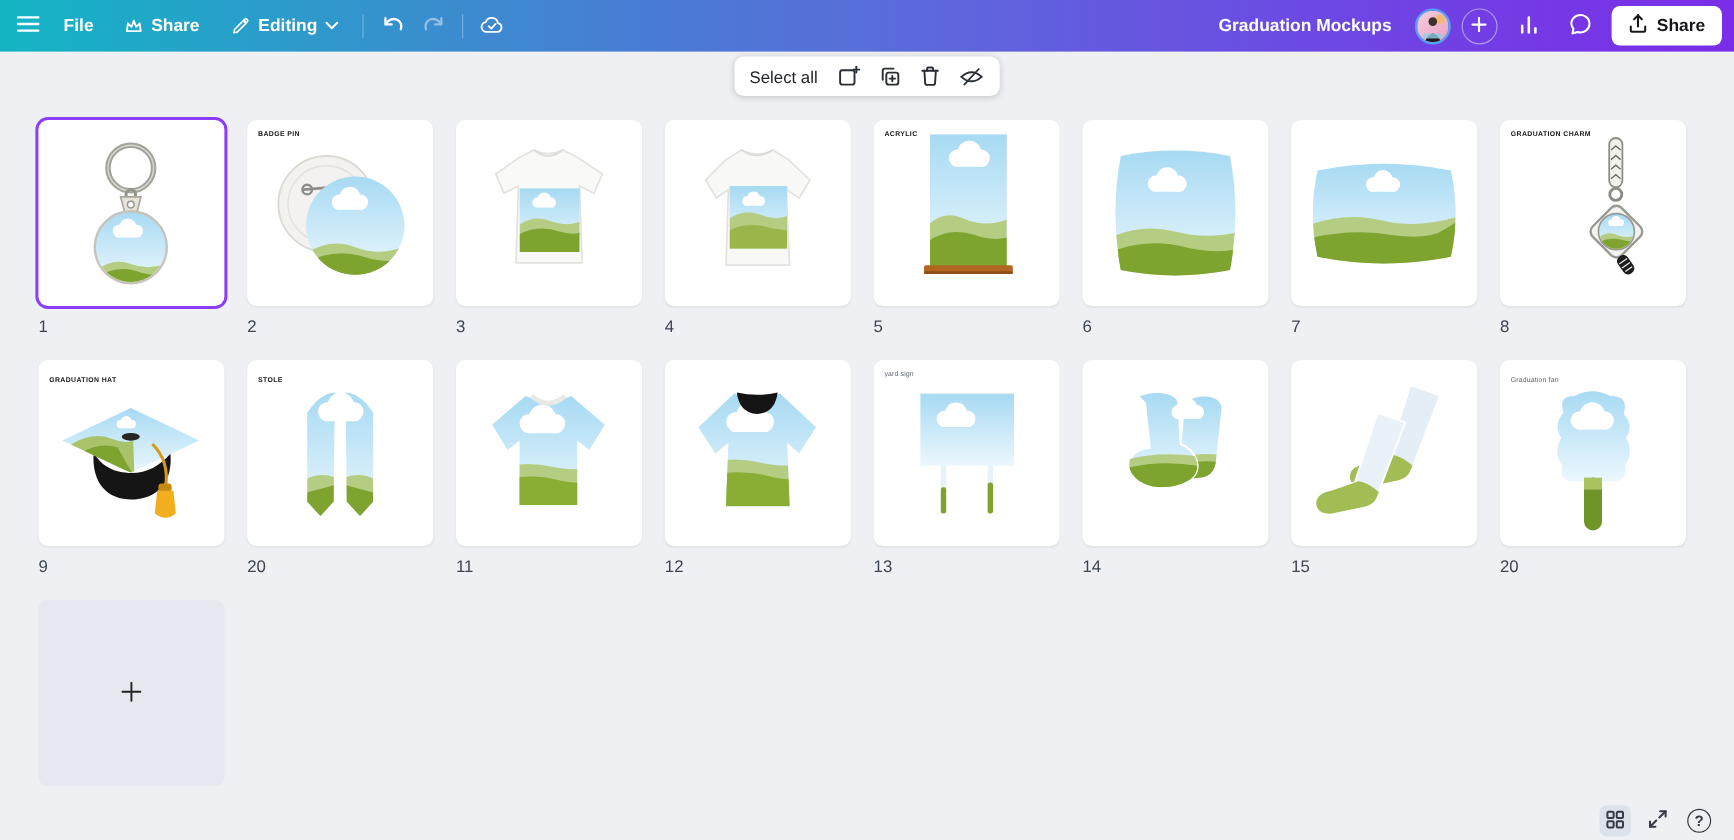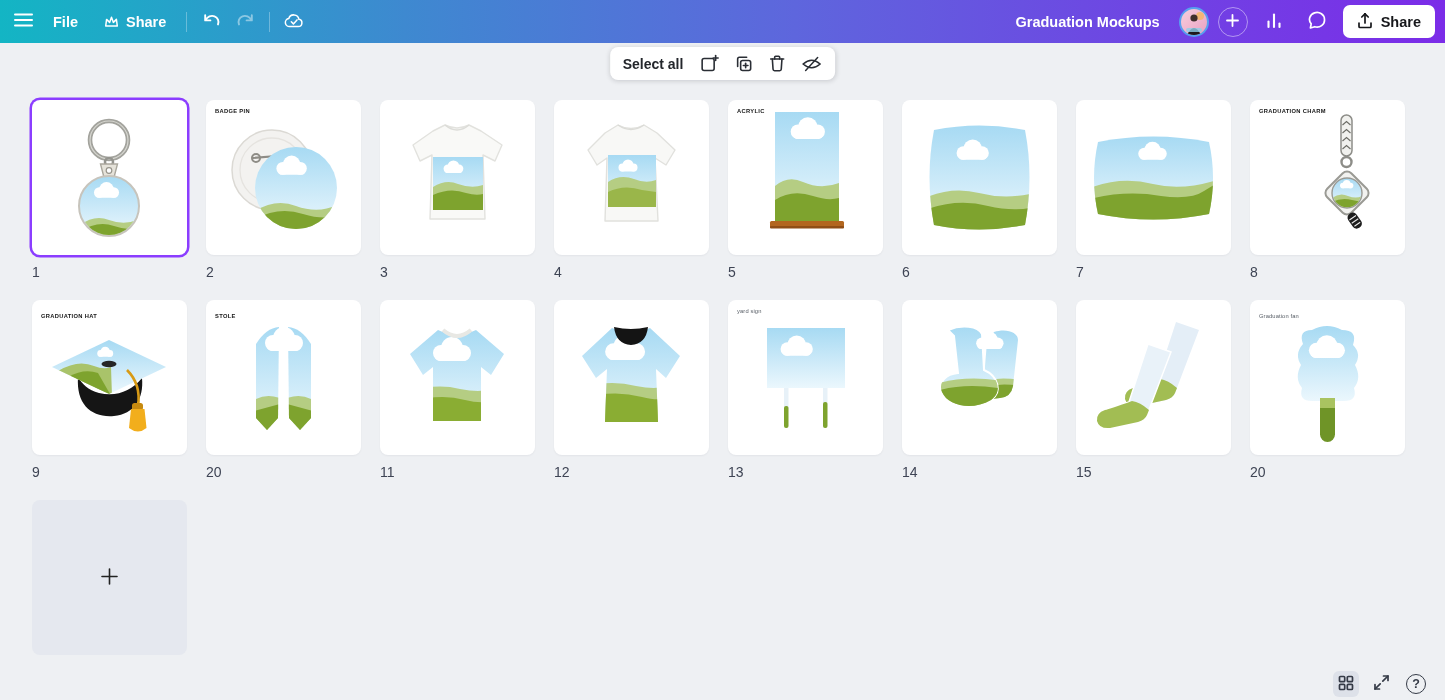--- a/index.html
+++ b/index.html
@@ -26,21 +26,21 @@
   .plus-circle { width:30px; height:30px; border-radius:50%; border:1.5px solid rgba(255,255,255,0.45);
     display:flex; align-items:center; justify-content:center; background:none; cursor:pointer; }
   .share-btn { height:33px; background:#fff; border:none; border-radius:7px; display:flex; align-items:center;
     gap:8px; padding:0 14px; font-family:"Liberation Sans",sans-serif; font-size:14.5px; font-weight:700; color:#16171a; cursor:pointer; }
 
   
   .canvas { position:relative; width:100%; height:657px; background:#eef0f3; }
   .sel-toolbar { position:absolute; top:4px; left:50%; transform:translateX(-50%);
     height:33px; background:#fff; border-radius:8px; box-shadow:0 1px 5px rgba(25,30,40,0.18);
     display:flex; align-items:center; padding:0 13px; gap:15px; z-index:4; }
-  .sel-toolbar .sel-all { font-size:14px; font-weight:700; color:#23262b; cursor:pointer; margin-right:2px; }
+  .sel-toolbar .sel-all { font-size:14px; font-weight:400; color:#23262b; cursor:pointer; margin-right:2px; }
   .sel-toolbar .t-icon { display:flex; align-items:center; cursor:pointer; }
 
   .pages-grid { position:absolute; top:57px; left:32px;
     display:grid; grid-template-columns:repeat(8,155px); grid-auto-rows:200px; column-gap:19px; }
   .page-cell { width:155px; }
   .card { width:155px; height:155px; background:#fff; border-radius:8px; position:relative;
     box-shadow:0 1px 2px rgba(20,25,40,0.05); cursor:pointer; overflow:hidden; }
   .card.selected { box-shadow:0 0 0 2.5px #8b3dff, 0 1px 2px rgba(20,25,40,0.05); }
   .page-num { margin-top:9px; font-size:14px; color:#3e4454; }
   .mockup { width:155px; height:155px; display:block; }
@@ -91,20 +91,33 @@
   <button class="tb-btn">
     <span>File</span>
   </button>
   <button class="tb-btn">
     <span class="tb-icon">
       <svg width="15" height="13" viewBox="0 0 15 13">
           <path d="M1.7,11 L2.6,4.4 L5.6,7.4 L7.5,2.2 L9.4,7.4 L12.4,4.4 L13.3,11 Z" fill="none" stroke="#fff" stroke-width="1.5" stroke-linejoin="round"></path>
         </svg>
     </span>
     <span>Share</span>
+  </button>
+  <button class="tb-btn">
+    <span class="tb-icon">
+      <svg width="16" height="16" viewBox="0 0 16 16">
+          <path d="M3,13.3 L3.4,10.6 L10.7,3.3 L12.9,5.5 L5.6,12.8 Z M11.9,2.1 a1.4,1.4 0 0 1 2.1,2.1 l-0.6,0.6 -2.2,-2.2 Z" fill="none" stroke="#fff" stroke-width="1.4" stroke-linejoin="round"></path>
+        </svg>
+    </span>
+    <span>Editing</span>
+    <span class="tb-icon">
+      <svg width="11" height="7" viewBox="0 0 11 7">
+          <path d="M1,1 L5.5,5.5 L10,1" fill="none" stroke="#fff" stroke-width="1.7" stroke-linecap="round" stroke-linejoin="round"></path>
+        </svg>
+    </span>
   </button>
   <div class="tb-divider"></div>
   <button class="icon-btn">
     <span>
       <svg width="21" height="18" viewBox="0 0 21 18">
           <path d="M4.2,4.2 V9.4 H9.4" fill="none" stroke="#fff" stroke-width="1.9" stroke-linecap="round" stroke-linejoin="round"></path>
           <path d="M4.7,9 C6.3,5.6 10.2,4 13.5,5.3 C16.8,6.6 18.3,10.2 17,13.4" fill="none" stroke="#fff" stroke-width="1.9" stroke-linecap="round"></path>
         </svg>
     </span>
   </button>

